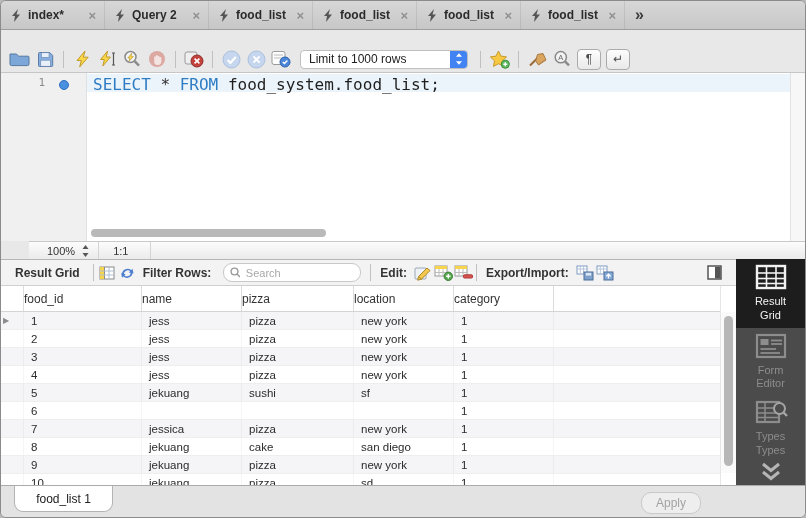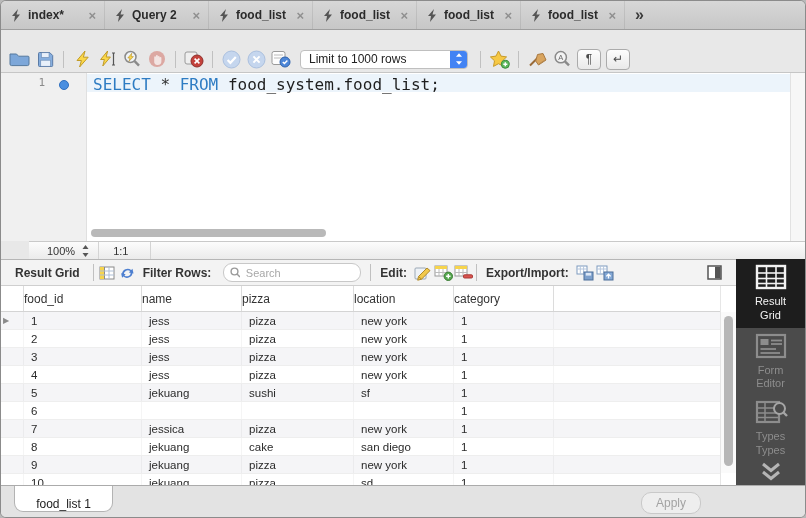--- a/index.html
+++ b/index.html
@@ -75,21 +75,21 @@
   .sbitem.active{background:#1d1d1d;height:80px;}
   .sbitem.active .sblbl{color:#f2f2f2;}
   .sbitem.dim{height:77px;}
   .sbitem.dim .sblbl{color:#8d8d8d;}
   .sb-notch{position:absolute;left:-11px;top:28px;width:0;height:0;border-top:9px solid transparent;
             border-bottom:9px solid transparent;border-right:11px solid #ffffff;}
   .sb-chev{margin-top:auto;display:flex;justify-content:center;padding-bottom:4px;}
   
   .bottombar{height:31px;background:#e3e3e3;border-top:1px solid #ababab;position:relative;flex:0 0 auto;}
   .btab{position:absolute;left:13px;top:0;width:97px;height:25px;background:#fff;border:1px solid #b3b3b3;border-top:none;
-        border-radius:0 0 9px 9px;display:flex;align-items:flex-end;justify-content:center;font-size:12px;color:#222;}
+        border-radius:0 0 9px 9px;display:flex;align-items:center;justify-content:center;font-size:12px;color:#222;}
   .bbtn{position:absolute;top:6px;height:20px;width:58px;border:1px solid #c9c9c9;border-radius:10px;background:#eeeeee;
         color:#a3a3a3;font-size:12px;display:flex;align-items:center;justify-content:center;font-family:"Liberation Sans",sans-serif;}
   .bbtn.apply{right:104px;}
   .bbtn.revert{right:28px;margin-top:28px;}
   svg{display:block;}
 </style>
 </head>
 <body>
 
 <div class="window">

